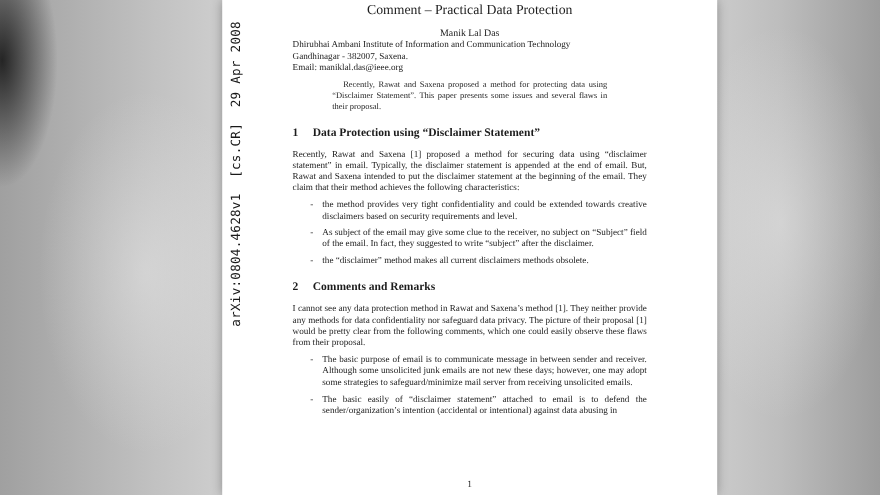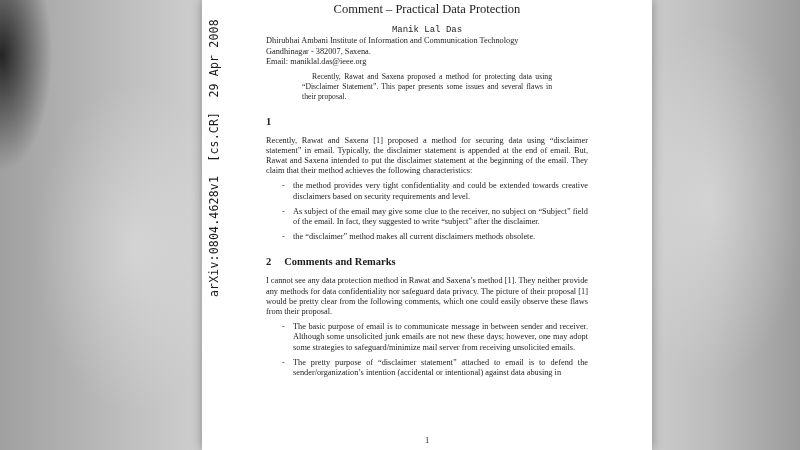--- a/index.html
+++ b/index.html
@@ -32,21 +32,21 @@
     position:absolute; left:5px; top:297px;
     transform-origin:0 0; transform:rotate(-90deg);
     white-space:pre;
     font-family:"DejaVu Sans Mono", monospace;
     font-size:11.5px; letter-spacing:0.2px; color:#191919;
   }
 
   .content { padding:2px 64px 0 64px; height:450px; overflow:hidden; }
 
   .title { text-align:center; font-size:12.5px; font-weight:normal; line-height:15px; }
-  .author { text-align:center; font-size:9px; line-height:11px; margin-top:8px;font-family:Liberation Mono, monospace; }
+  .author { text-align:center; font-size:9px; line-height:11px; margin-top:8px; }
   .affil  { text-align:left; font-size:8.3px; line-height:10.5px; }
 
   .abstract-head { text-align:center; font-size:8.5px; font-weight:bold; margin-top:14px; line-height:10px; }
   .abstract {
     font-size:7.7px; line-height:10px; text-align:justify;
     margin:4px 36px 0 36px; text-indent:10px;
   }
 
   .sec-head { display:flex; font-size:10.5px; font-weight:bold; line-height:13px; margin-top:13px; }
   .sec-num { margin-right:13px; }
@@ -81,20 +81,21 @@
 
       <div class="author">Manik Lal Das</div>
       <div class="affil">Dhirubhai Ambani Institute of Information and Communication Technology</div>
       <div class="affil">Gandhinagar - 382007, Saxena.</div>
       <div class="affil">Email: maniklal.das@ieee.org</div>
 
       <p class="abstract">Recently, Rawat and Saxena proposed a method for protecting data using “Disclaimer Statement”. This paper presents some issues and several flaws in their proposal.</p>
 
       <div class="sec-head">
         <span class="sec-num">1</span>
+        <span>Data Protection using “Disclaimer Statement”</span>
       </div>
 
       <p class="body-par">Recently, Rawat and Saxena [1] proposed a method for securing data using “disclaimer statement” in email. Typically, the disclaimer statement is appended at the end of email. But, Rawat and Saxena intended to put the disclaimer statement at the beginning of the email. They claim that their method achieves the following characteristics:</p>
 
       <div class="bullets">
         <div class="bullet">
           <span class="dash">-</span>
           <span class="btext">the method provides very tight confidentiality and could be extended towards creative disclaimers based on security requirements and level.</span>
         </div>
         <div class="bullet">
@@ -115,21 +116,21 @@
 
       <p class="body-par">I cannot see any data protection method in Rawat and Saxena’s method [1]. They neither provide any methods for data confidentiality nor safeguard data privacy. The picture of their proposal [1] would be pretty clear from the following comments, which one could easily observe these flaws from their proposal.</p>
 
       <div class="bullets">
         <div class="bullet">
           <span class="dash">-</span>
           <span class="btext">The basic purpose of email is to communicate message in between sender and receiver. Although some unsolicited junk emails are not new these days; however, one may adopt some strategies to safeguard/minimize mail server from receiving unsolicited emails.</span>
         </div>
         <div class="bullet">
           <span class="dash">-</span>
-          <span class="btext">The pretty purpose of “disclaimer statement” attached to email is to defend the sender/organization’s intention (accidental or intentional) against data abusing in</span>
+          <span class="btext">The basic easily of “disclaimer statement” attached to email is to defend the sender/organization’s intention (accidental or intentional) against data abusing in</span>
         </div>
       </div>
 
     </div>
 
     <div class="page-number">1</div>
   </div>
 </div>
 
 </body></html>

